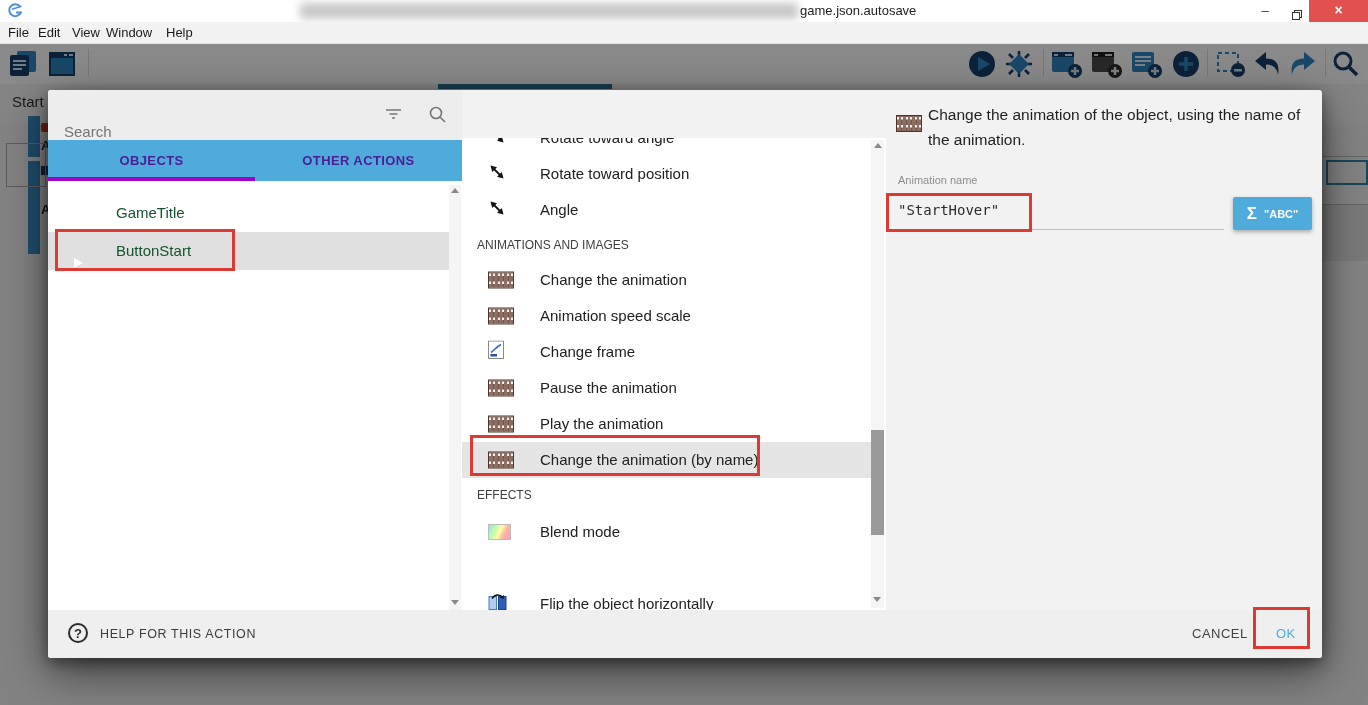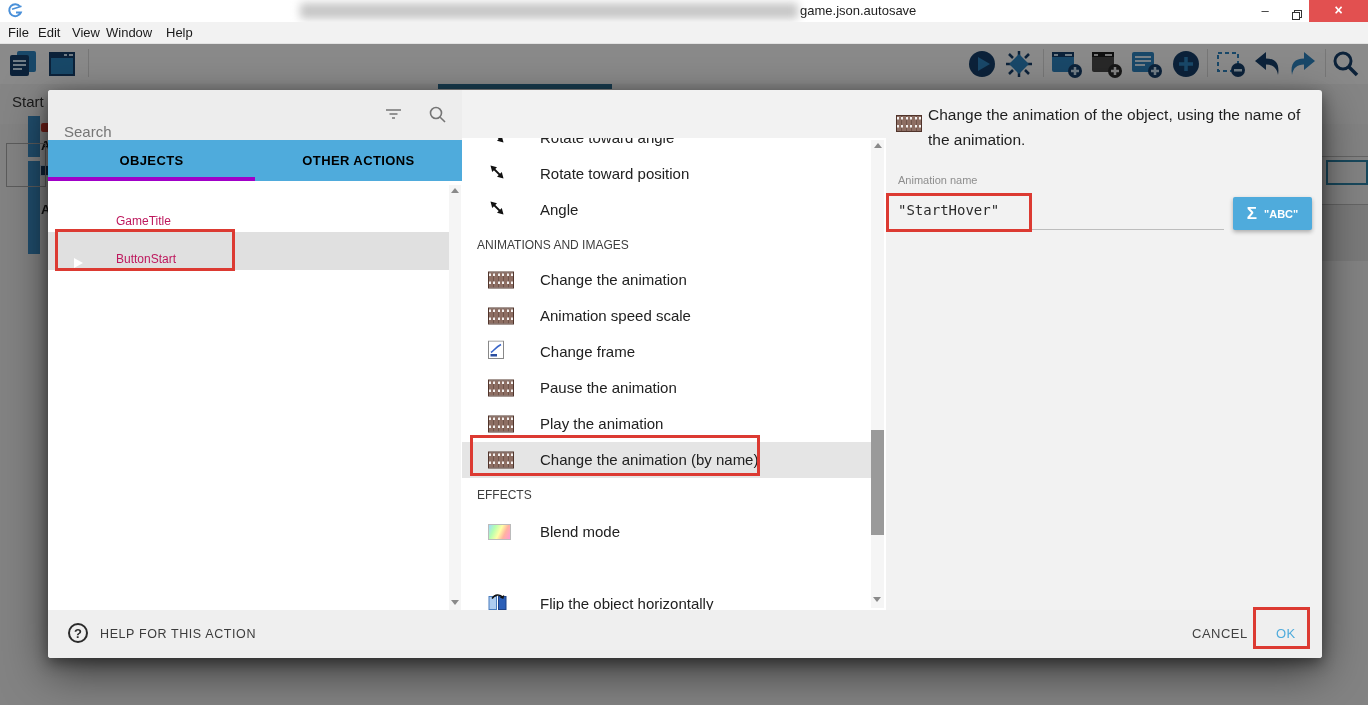--- a/index.html
+++ b/index.html
@@ -49,27 +49,27 @@
             box-shadow:0 14px 45px rgba(0,0,0,.55), 0 5px 14px rgba(0,0,0,.4); z-index:10; }
 
   
   #lp-search { left:0; top:0; width:414px; height:50px; background:#ededed; border-top-left-radius:3px; }
   #lp-search input, #mid-search input { border:none; outline:none; background:transparent; font-size:15px; color:#333;
             font-family:"Liberation Sans", sans-serif;margin-top:20px; }
   #lp-search input { position:absolute; left:16px; top:13px; width:300px; }
   #lp-filter { left:336px; top:16px; }
   #lp-mag { left:380px; top:15px; }
   #lp-tabs { left:0; top:50px; width:414px; height:41px; background:#4fabdc; display:flex; }
-  .lp-tab { width:207px; line-height:41px; text-align:center; color:#000000; font-size:13px; font-weight:bold; letter-spacing:.4px; }
+  .lp-tab { width:207px; line-height:41px; text-align:center; color:#4c1d95; font-size:13px; font-weight:bold; letter-spacing:.4px; }
   #lp-tab-underline { left:0; top:87px; width:207px; height:4px; background:#a000c8; }
   #lp-list { left:0; top:91px; width:414px; height:429px; background:#fff; }
   .obj-row { left:0; width:402px; height:38px; }
   .obj-row.sel { background:#e0e0e0; }
   .obj-icon { position:absolute; left:17px; top:50%; transform:translateY(-50%); }
-  .obj-label { position:absolute; left:68px; top:8px; line-height:38px; font-size:12px; color:#be185d; }
+  .obj-label { position:absolute; left:68px; top:0; line-height:38px; font-size:15px; color:#14532d; }
   .thumb-title { width:38px; height:12px; border-radius:2px; position:relative;
       background:linear-gradient(180deg,#f9e06a 0%,#e8b84a 55%,#c98a2e 100%); box-shadow:inset 0 0 0 1px rgba(140,80,20,.6); }
   .thumb-title::after { content:""; position:absolute; left:4px; right:4px; top:4px; height:4px;
       background:repeating-linear-gradient(90deg,#a23c1e 0 3px,transparent 3px 5px); }
   .thumb-play { width:25px; height:25px; border-radius:50%; position:relative;
       background:radial-gradient(circle at 38% 35%,#ffe584,#f7c02c 60%,#eda90f); box-shadow:inset 0 0 0 1px #d8960a; }
   .thumb-play::after { content:""; position:absolute; left:9px; top:7px; width:0; height:0;
       border-left:9px solid #fff; border-top:5.5px solid transparent; border-bottom:5.5px solid transparent; }
   .vscroll { background:#f5f5f5; }
   #lp-scroll { left:401px; top:95px; width:12px; height:425px; }

